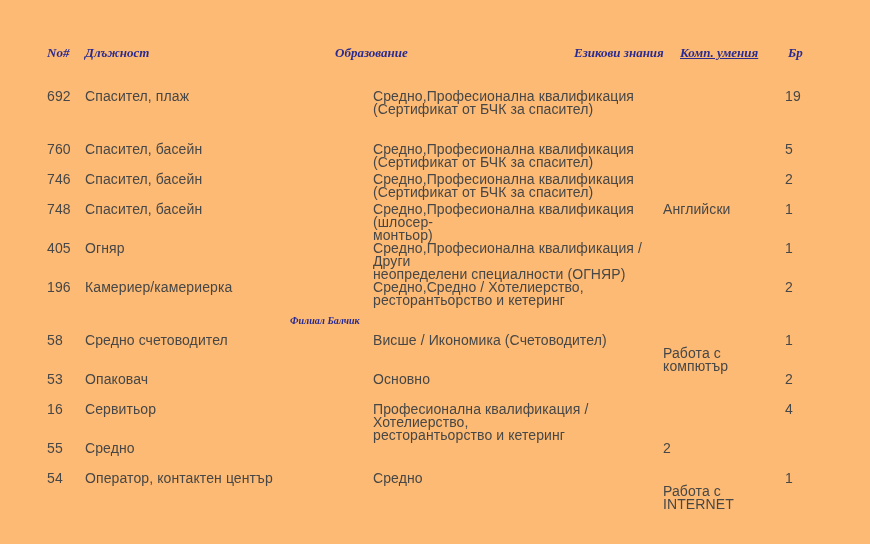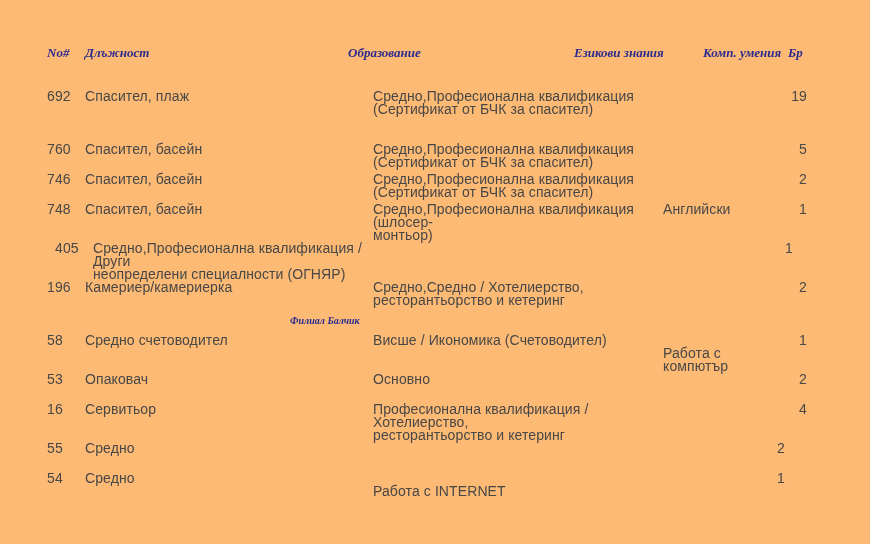--- a/index.html
+++ b/index.html
@@ -17,43 +17,43 @@
     top: 45px;
     font-family: "Liberation Serif", "DejaVu Serif", serif;
     font-style: italic;
     font-weight: bold;
     font-size: 13px;
     line-height: 15px;
     white-space: nowrap;
   }
   .hdr-no        { left: 47px;  }
   .hdr-position  { left: 85px;  }
-  .hdr-education { left: 348px; }
+  .hdr-education { left: 335px; }
   .hdr-languages { left: 557px; }
-  .hdr-computer  { left: 703px; }
+  .hdr-computer  { left: 680px; text-decoration: underline; }
   .hdr-count     { left: 788px; }
 
   .table {
     position: absolute;
     left: 0;
     top: 90px;
     width: 870px;
   }
   .row {
     display: grid;
     grid-template-columns: 47px 38px 288px 290px 122px 22px;
     min-height: 30px;
     align-items: start;
     font-size: 14px;
     line-height: 13px;
     letter-spacing: 0.1px;
   }
   .cell-education { white-space: pre-line; }
   .cell-skills .line { display: block; }
-  .cell-count { text-align: right; }
+  .cell-count { }
 
   .section-title {
     height: 23px;
     box-sizing: border-box;
     padding-top: 2px;
     margin-left: 290px;
     font-family: "Liberation Serif", "DejaVu Serif", serif;
     font-style: italic;
     font-weight: bold;
     font-size: 10px;
@@ -113,23 +113,24 @@
         <div class="cell-no">748</div>
         <div class="cell-position">Спасител, басейн</div>
         <div class="cell-education">Средно,Професионална квалификация (шлосер-
 монтьор)</div>
         <div class="cell-skills">
           <div class="line">Английски</div>
           <div class="line"></div>
         </div>
         <div class="cell-count">1</div>
       </div>
-      <div class="row" style="color: rgb(71, 71, 71); padding-left: 8px;">
+      <div class="row" style="color: rgb(71, 71, 71);">
         <div class="cell-spacer"></div>
         <div class="cell-no">405</div>
+        <div class="cell-position">Огняр</div>
         <div class="cell-education">Средно,Професионална квалификация / Други
 неопределени специалности (ОГНЯР)</div>
         <div class="cell-skills">
           <div class="line"></div>
           <div class="line"></div>
         </div>
         <div class="cell-count">1</div>
       </div>
       <div class="row" style="color: rgb(71, 71, 71);">
         <div class="cell-spacer"></div>
@@ -184,20 +185,21 @@
         <div class="cell-education">Средно</div>
         <div class="cell-skills">
           <div class="line"></div>
           <div class="line"></div>
         </div>
         <div class="cell-count">2</div>
       </div>
       <div class="row" style="color: rgb(71, 71, 71);">
         <div class="cell-spacer"></div>
         <div class="cell-no">54</div>
+        <div class="cell-position">Оператор, контактен център</div>
         <div class="cell-education">Средно</div>
         <div class="cell-skills">
           <div class="line">&nbsp;</div>
           <div class="line">Работа с INTERNET</div>
         </div>
         <div class="cell-count">1</div>
       </div>
     </div>
 </div>
 

